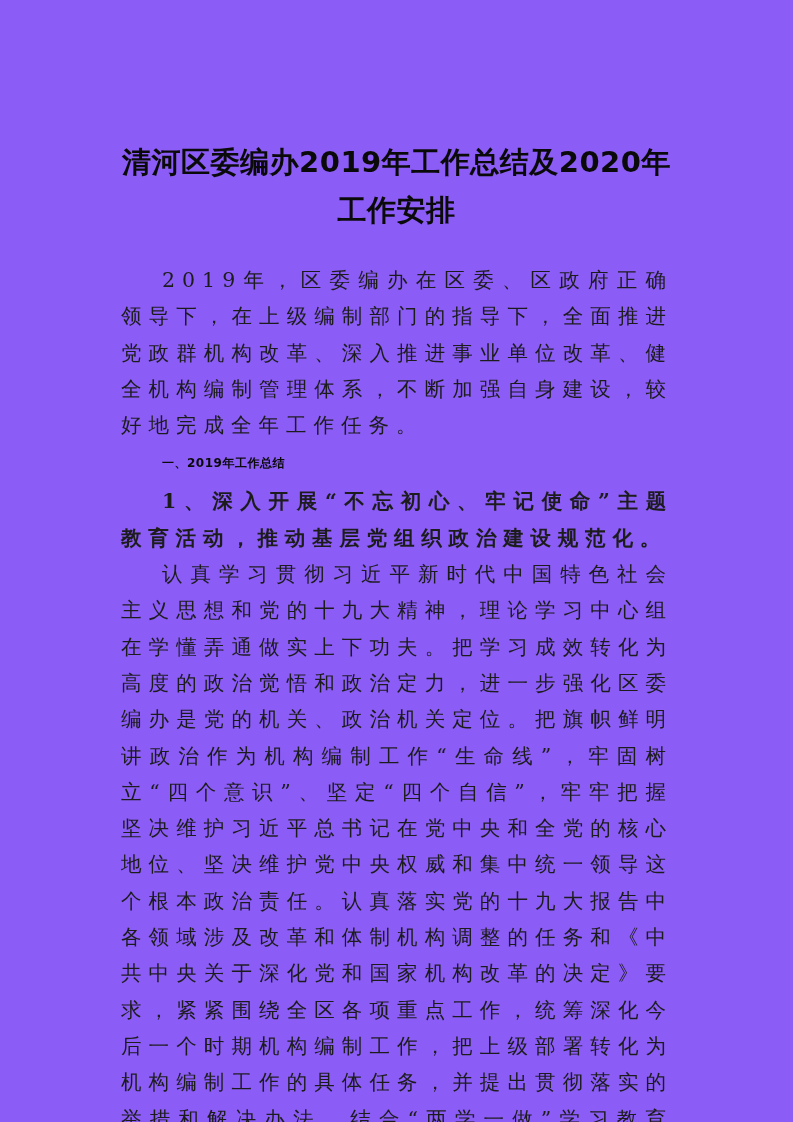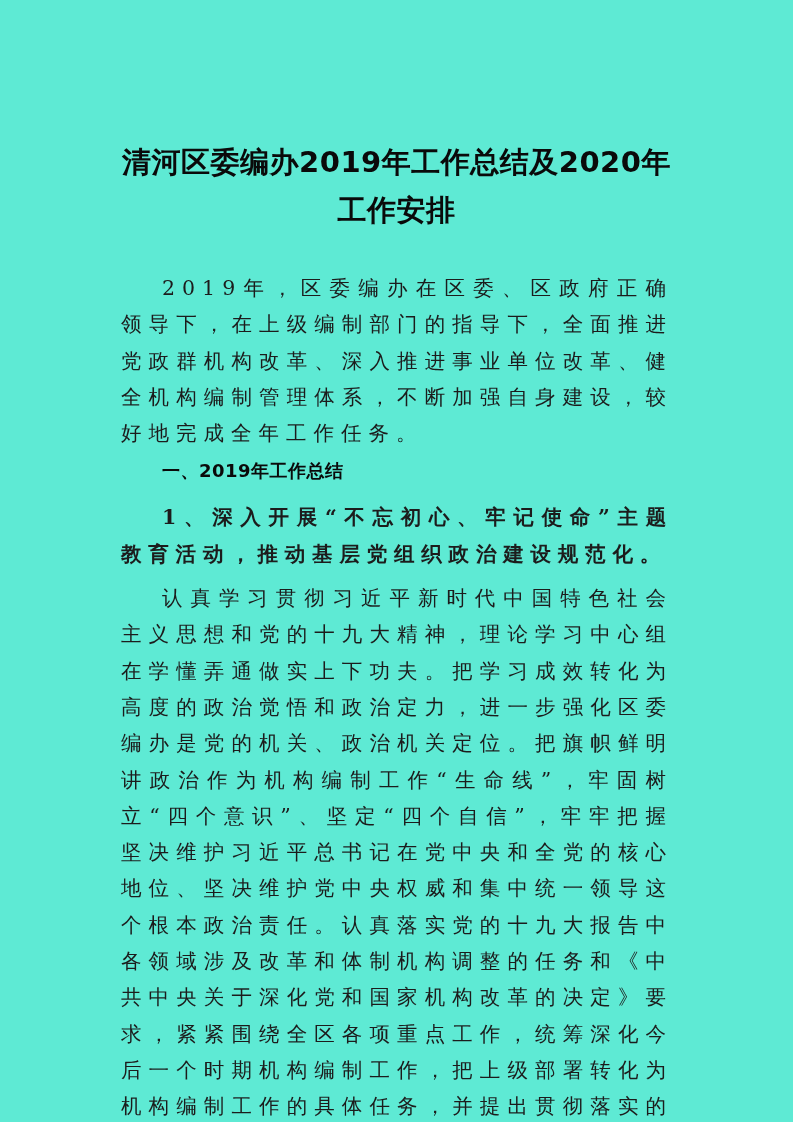--- a/index.html
+++ b/index.html
@@ -1,38 +1,38 @@
 <!DOCTYPE html>
 <html><head>
   <meta charset="utf-8">
   <style>
     html, body { margin: 0; padding: 0; background: #ffffff; }
     body {
       width: 793px; height: 1122px; position: relative; overflow: hidden;
       font-family: "DejaVu Serif", "Liberation Serif", serif;
       color: #1a1a1a;
     }
-    .page { position: absolute; left: 0; top: 0; width: 793px; height: 1122px; background: #5eead4; }
+    .page { position: absolute; left: 0; top: 0; width: 793px; height: 1122px; background: #8b5cf6; }
     .title {
       position: absolute; left: 110px; width: 573px; top: 138px;
       text-align: center; font-family: "DejaVu Sans", "Liberation Sans", sans-serif;
       font-weight: bold; font-size: 29px; line-height: 48px; color: #0a0a0a;
       letter-spacing: 0.5px;
     }
     .body {
       position: absolute; left: 121px; width: 552px; top: 262px;
     }
     .p {
       margin: 0; font-size: 20.5px; line-height: 36.3px;
       letter-spacing: 7px; text-align: justify; color: #1c1c1c;
     }
-    .indent { text-indent: 41px; margin-top: 8px; }
+    .indent { text-indent: 41px; }
     .h1 {
       margin: 0; font-family: "DejaVu Sans", "Liberation Sans", sans-serif;
-      font-weight: bold; font-size: 18px; line-height: 40px; color: #0a0a0a;
+      font-weight: bold; font-size: 12px; line-height: 40px; color: #0a0a0a;
       text-indent: 41px; letter-spacing: 0.5px;
     }
     .h2 { letter-spacing: 6.8px; font-weight: bold; }
   </style>
 </head>
 <body>
 
 <div class="page">
   <div class="title">清河区委编办2019年工作总结及2020年工作安排</div>
 

